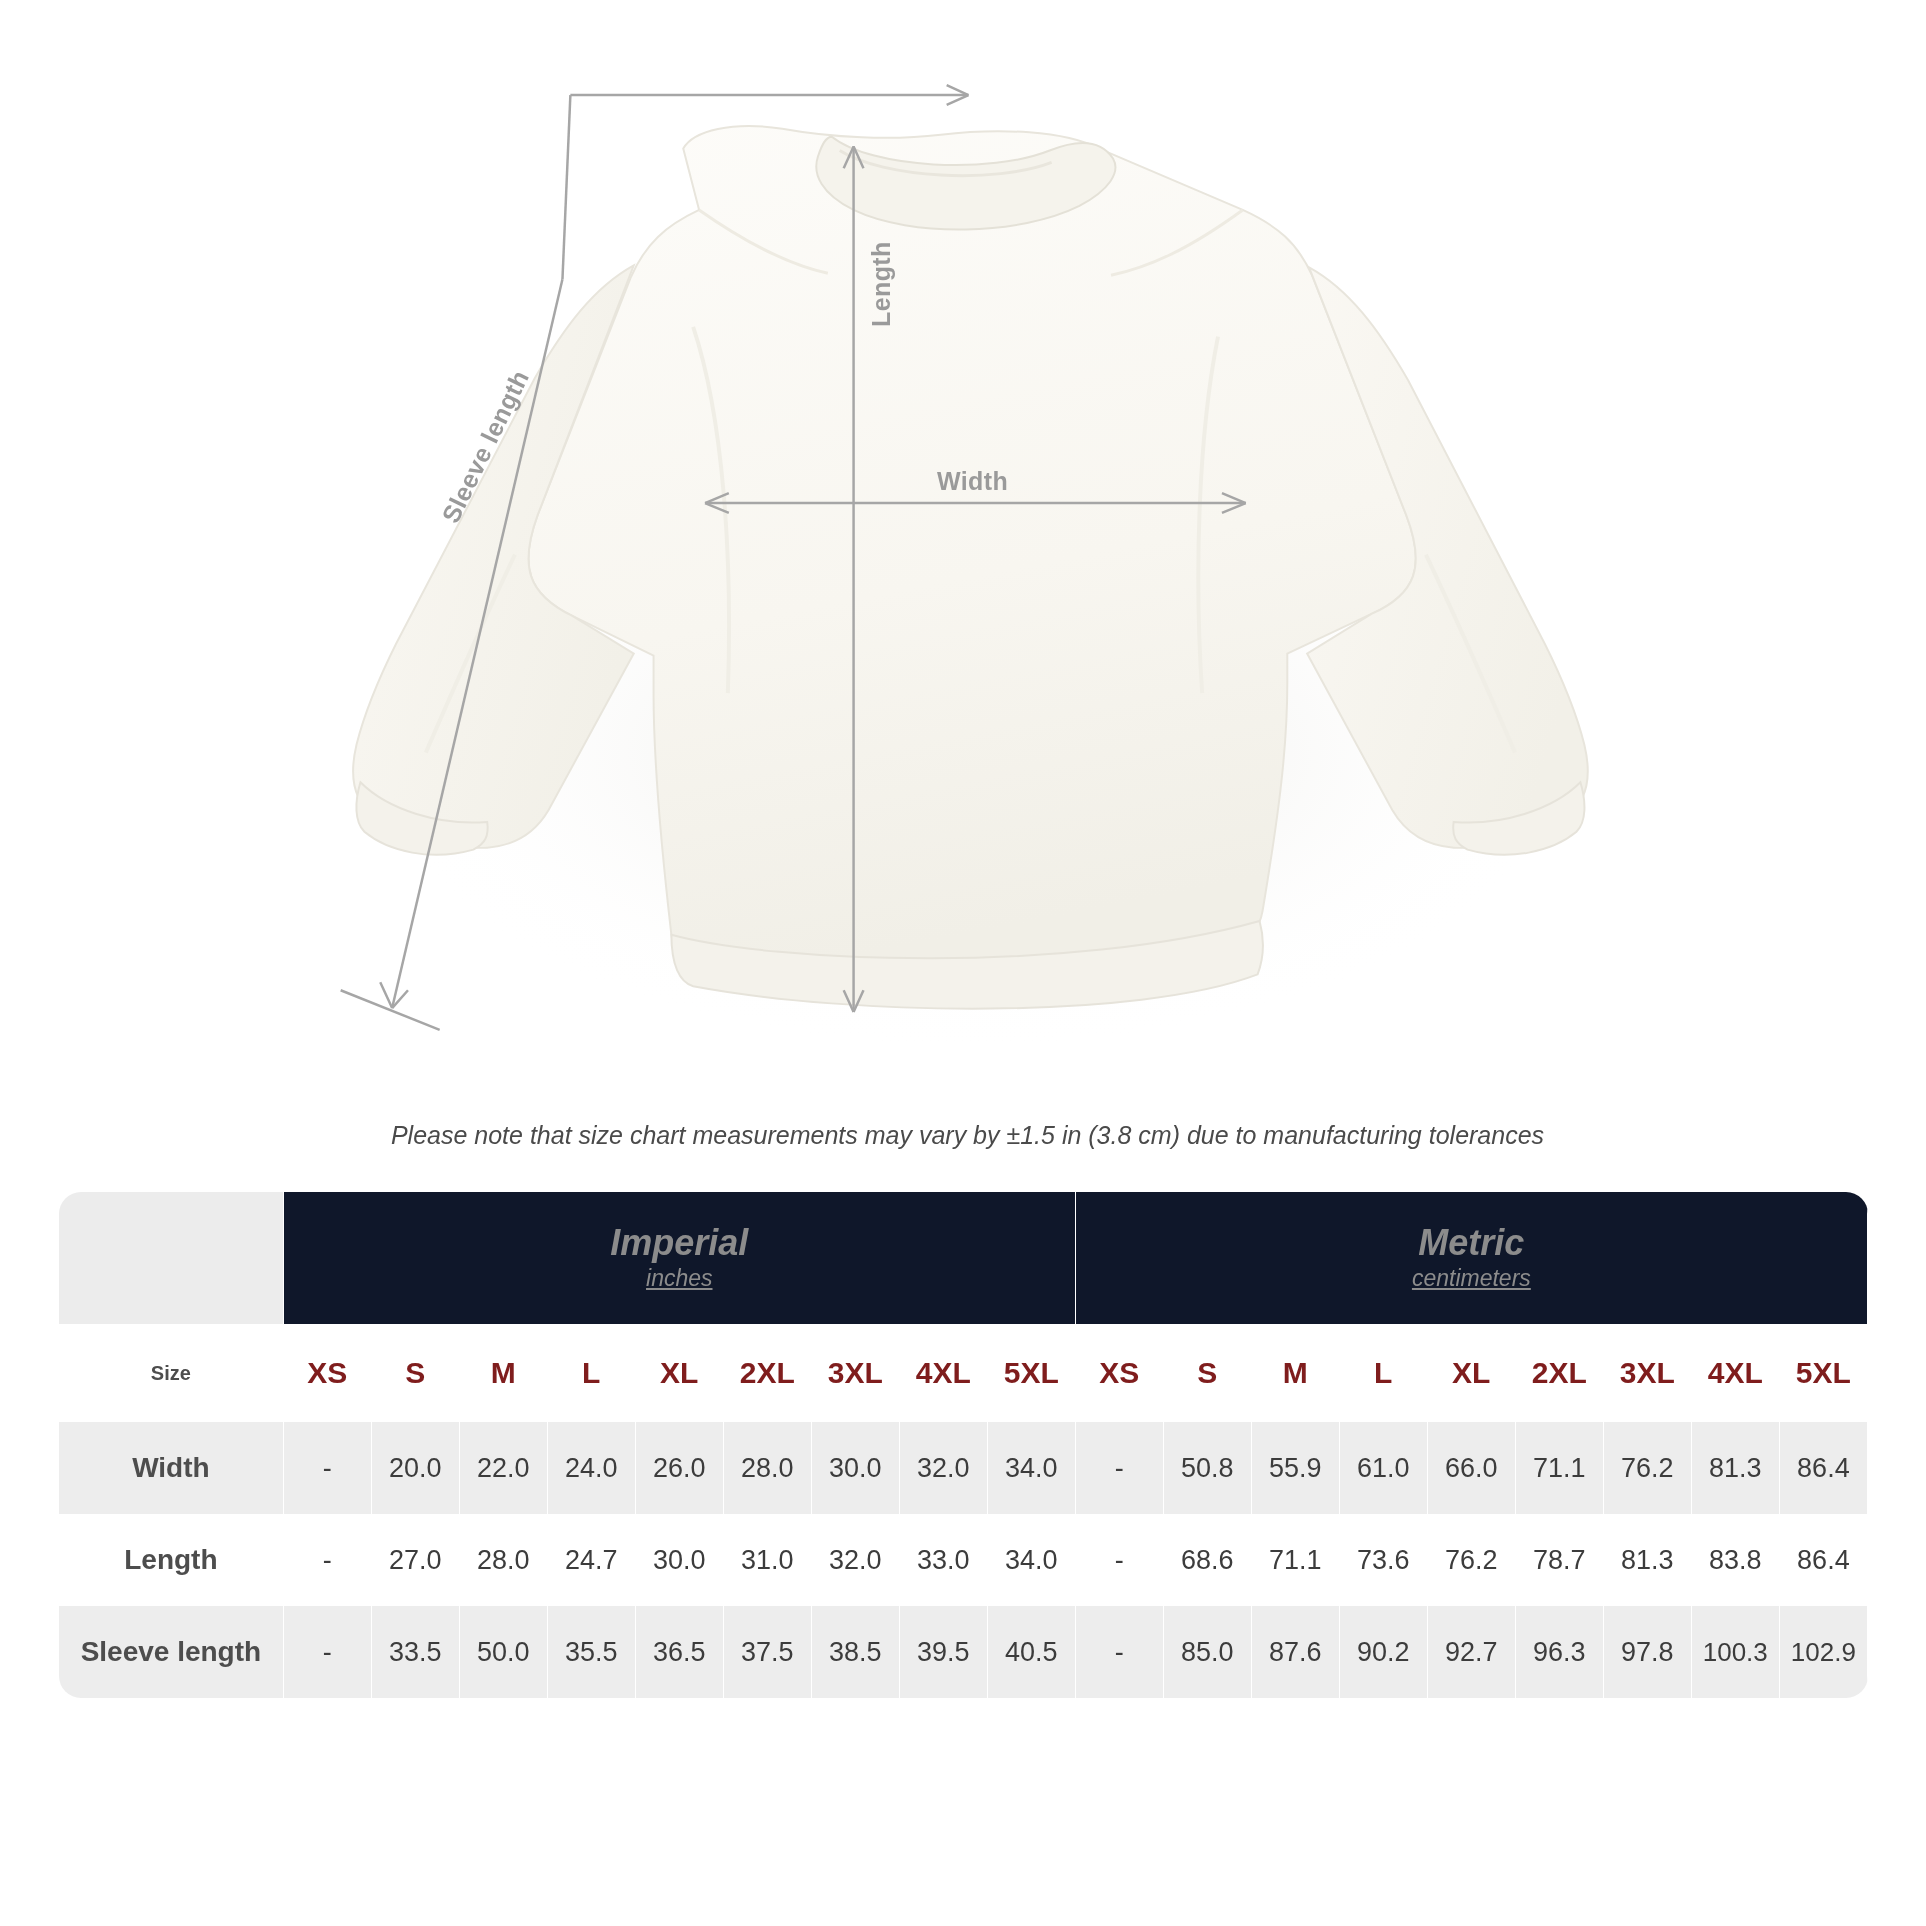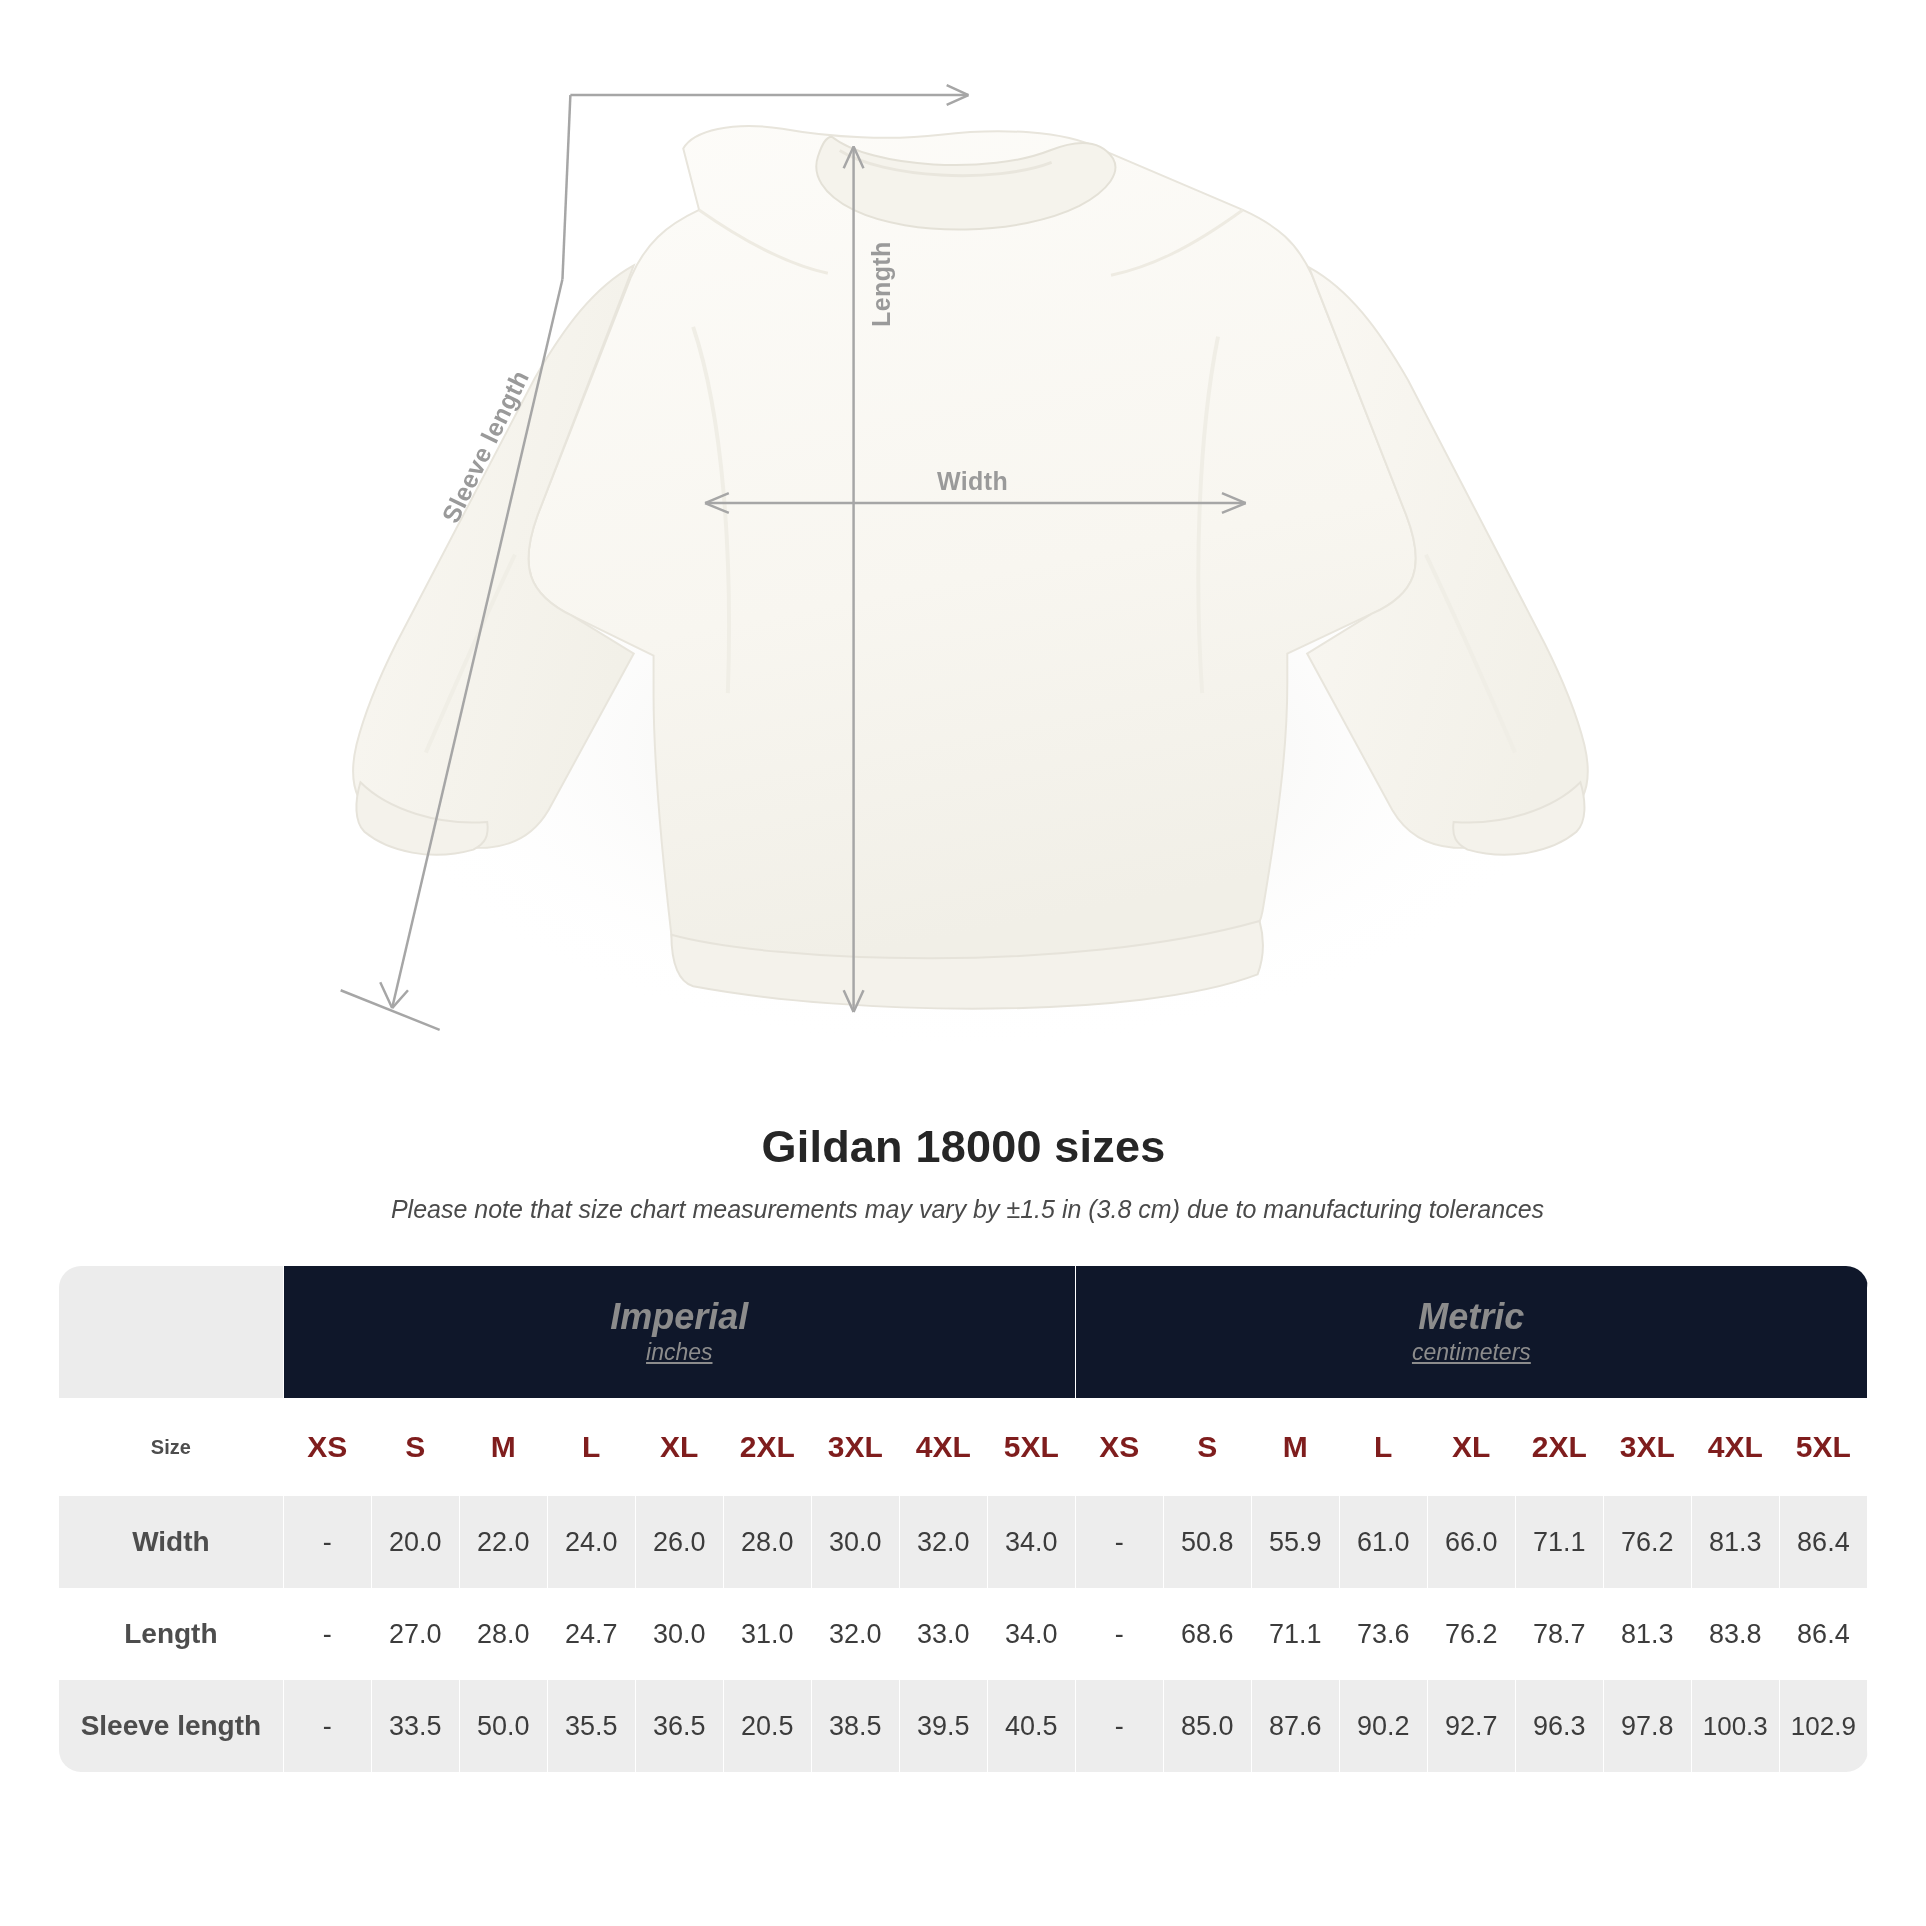--- a/index.html
+++ b/index.html
@@ -252,21 +252,20 @@
       <path d="M352,1042 L 444,1042" fill="none" stroke="#a6a6a6" stroke-width="2.5" opacity="0"></path>
       <path d="M344,1000 L 444,1040" fill="none" stroke="#a6a6a6" stroke-width="2.5"></path>
     </svg>
 
     <div class="dim-label length">Length</div>
     <div class="dim-label width">Width</div>
     <div class="dim-label sleeve">Sleeve length</div>
   </div>
 
   <div class="title-block">
-    <h1 class="chart-title">Gildan 18000 sizes</h1>
     <p class="chart-note">Please note that size chart measurements may vary by ±1.5 in (3.8 cm) due to manufacturing tolerances</p>
   </div>
 
   <div class="table-wrap">
     <table class="sizes">
       <colgroup>
         <col style="width:12.4%">
         <col span="18" style="width:4.866%">
       </colgroup>
       <tbody>
@@ -348,21 +347,21 @@
           <td>86.4</td>
         </tr>
 
         <tr class="data-row alt">
           <td class="rowlabel">Sleeve length</td>
           <td>-</td>
           <td>33.5</td>
           <td>50.0</td>
           <td>35.5</td>
           <td>36.5</td>
-          <td>20.5</td>
+          <td>37.5</td>
           <td>38.5</td>
           <td>39.5</td>
           <td>40.5</td>
           <td>-</td>
           <td>85.0</td>
           <td>87.6</td>
           <td>90.2</td>
           <td>92.7</td>
           <td>96.3</td>
           <td>97.8</td>

